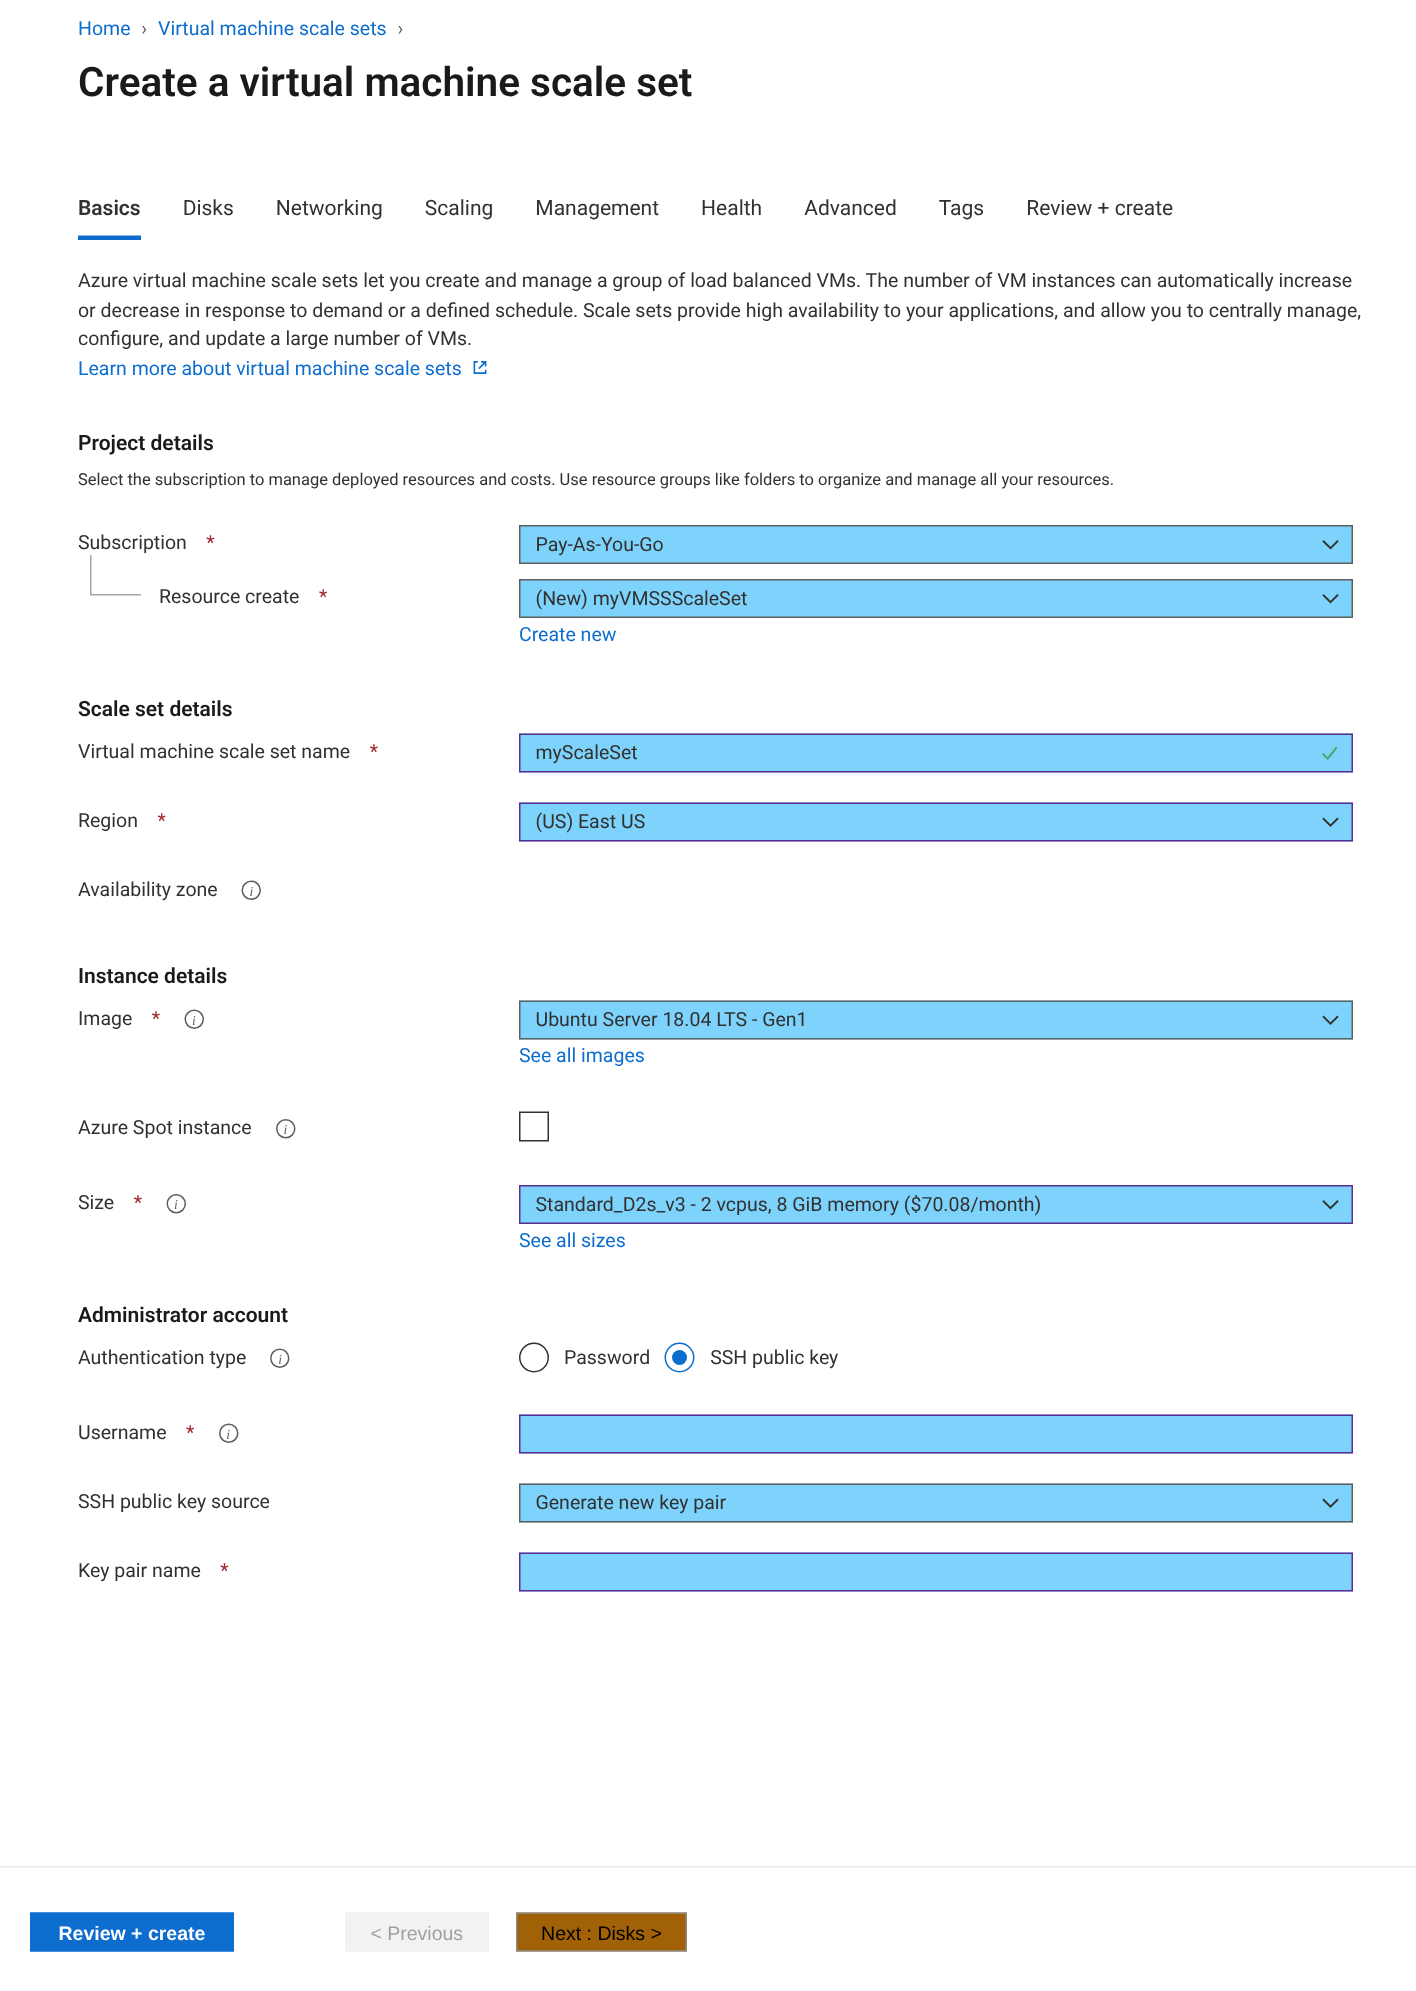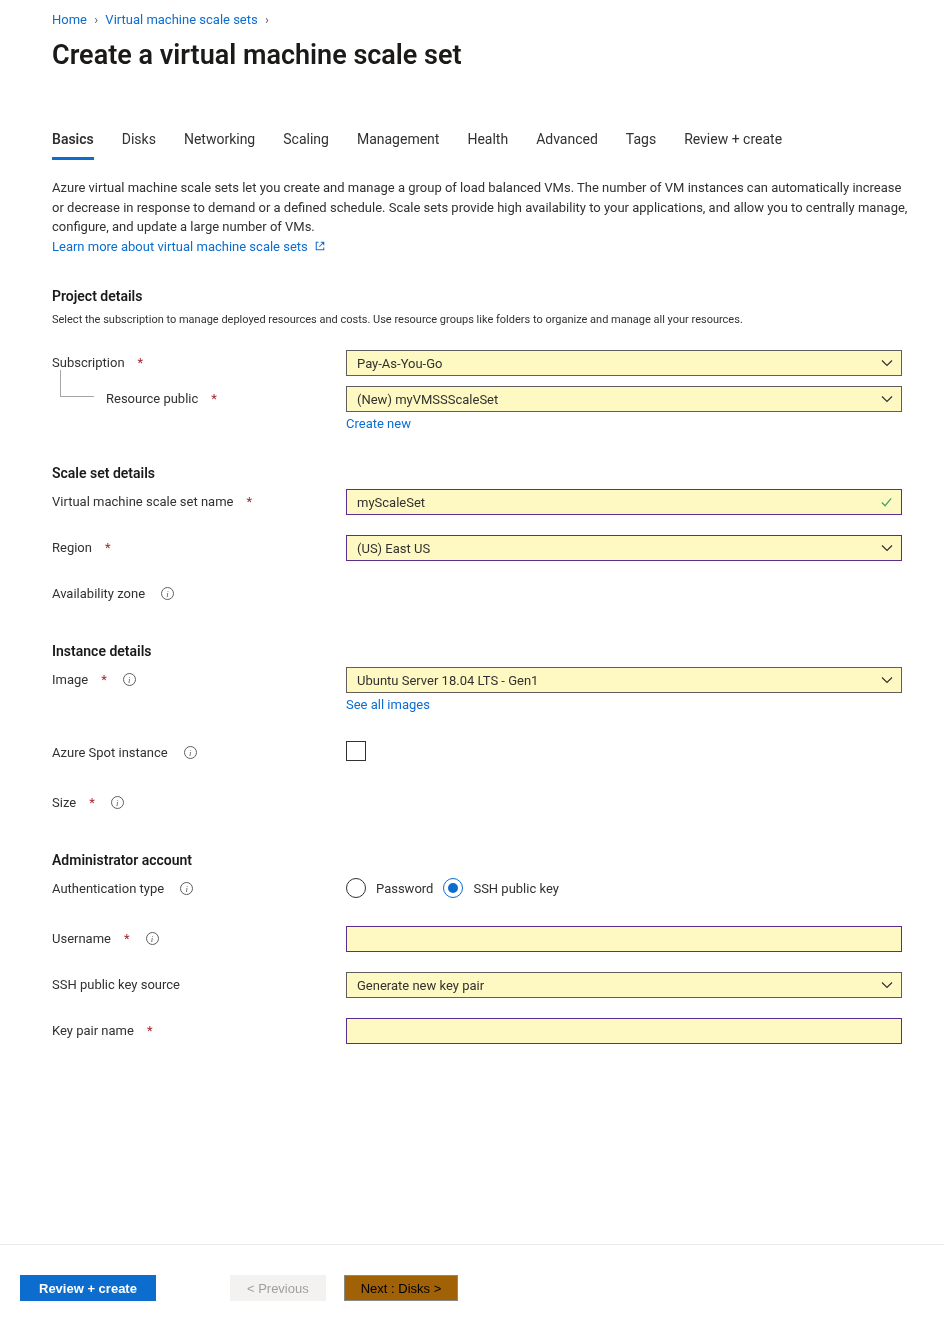--- a/index.html
+++ b/index.html
@@ -134,21 +134,21 @@
     .form-control-col {
       flex: 1;
       max-width: 556px;
     }
 
     
     .select-box, .input-box {
       position: relative;
       width: 100%;
       border: 1px solid #605e5c;
-      background: #fef9c3;
+      background: #7dd3fc;
       height: 26px;
       display: flex;
       align-items: center;
       padding: 0 28px 0 10px;
       font-size: 13px;
       color: #323130;
       cursor: pointer;
     }
     .select-box.highlight, .input-box.highlight {
       border-color: #5c2d91;
@@ -300,21 +300,21 @@
           <svg class="chev-svg" viewBox="0 0 12 12">
                 <path d="M1 3.5 6 8.5l5-5" fill="none" stroke="#323130" stroke-width="1.2"></path>
               </svg>
         </span>
       </div>
     </div>
   </div>
 
   <div class="form-row">
     <div class="form-label indent">
-      <span>Resource public</span>
+      <span>Resource create</span>
           <span class="req">*</span>
     </div>
     <div class="form-control-col">
       <div class="select-box">
         <span>(New) myVMSSScaleSet</span>
         <span class="chevron">
           <svg class="chev-svg" viewBox="0 0 12 12">
                 <path d="M1 3.5 6 8.5l5-5" fill="none" stroke="#323130" stroke-width="1.2"></path>
               </svg>
         </span>
@@ -397,20 +397,31 @@
     <div class="form-control-col">
       <div class="checkbox"></div>
     </div>
   </div>
 
   <div class="form-row" style="margin-top:22px;">
     <div class="form-label">
       <span>Size</span>
           <span class="req">*</span>
       <span class="info-icon">i</span>
+    </div>
+    <div class="form-control-col">
+      <div class="select-box highlight">
+        <span>Standard_D2s_v3 - 2 vcpus, 8 GiB memory ($70.08/month)</span>
+        <span class="chevron">
+          <svg class="chev-svg" viewBox="0 0 12 12">
+                <path d="M1 3.5 6 8.5l5-5" fill="none" stroke="#323130" stroke-width="1.2"></path>
+              </svg>
+        </span>
+      </div>
+      <a class="helper-link">See all sizes</a>
     </div>
   </div>
 
   
   <h3 class="section-title">Administrator account</h3>
 
   <div class="form-row">
     <div class="form-label">
       <span>Authentication type</span>
       <span class="info-icon">i</span>

